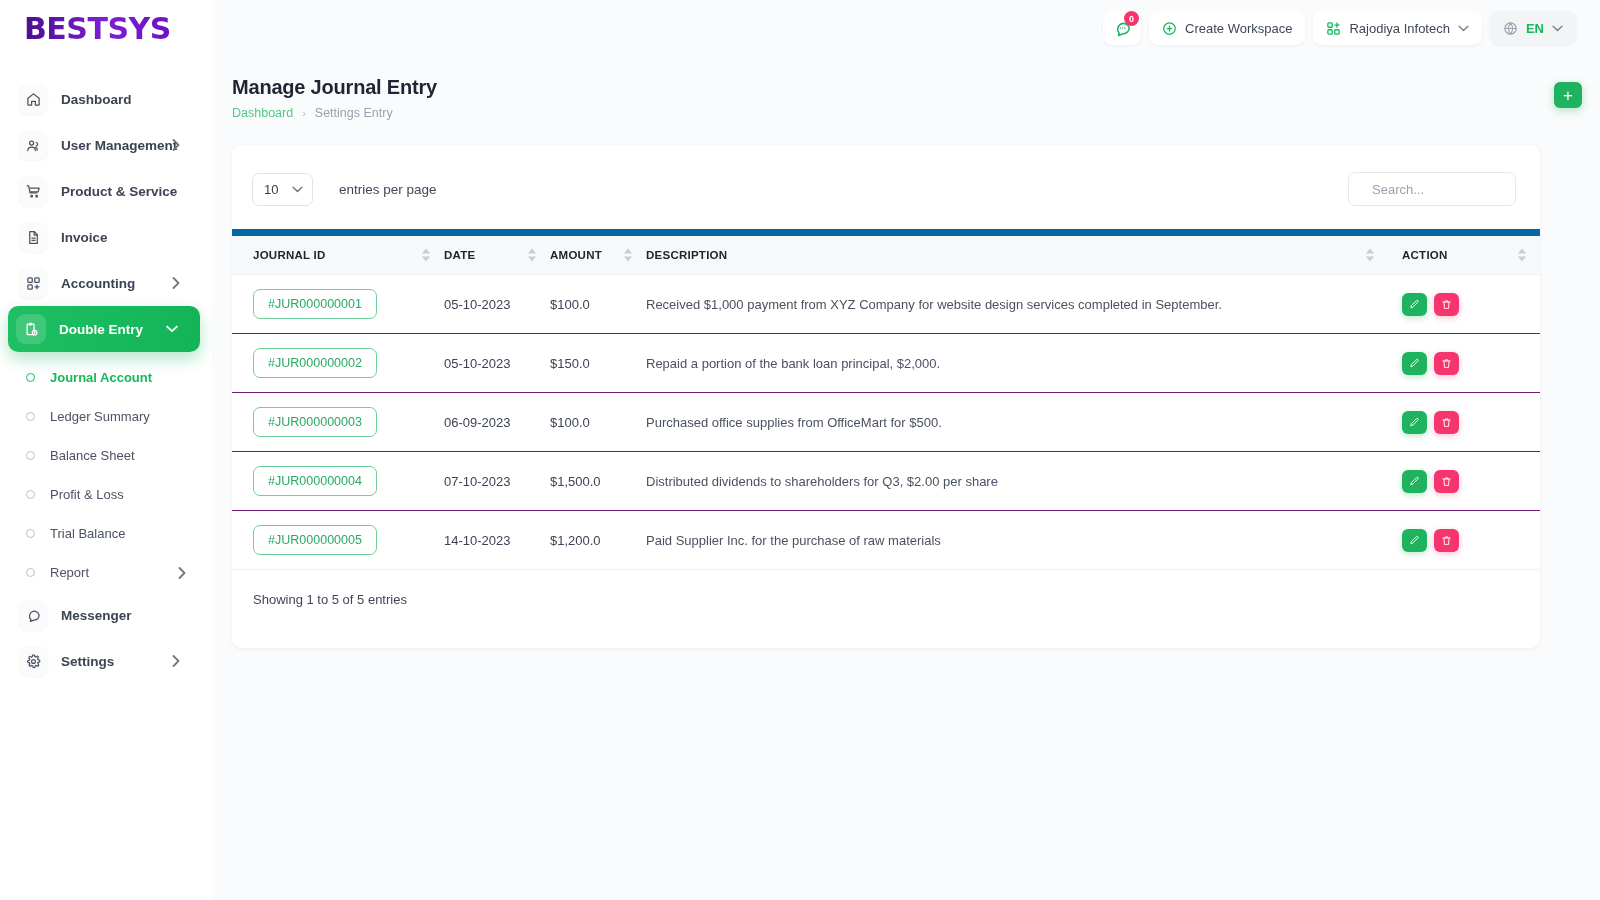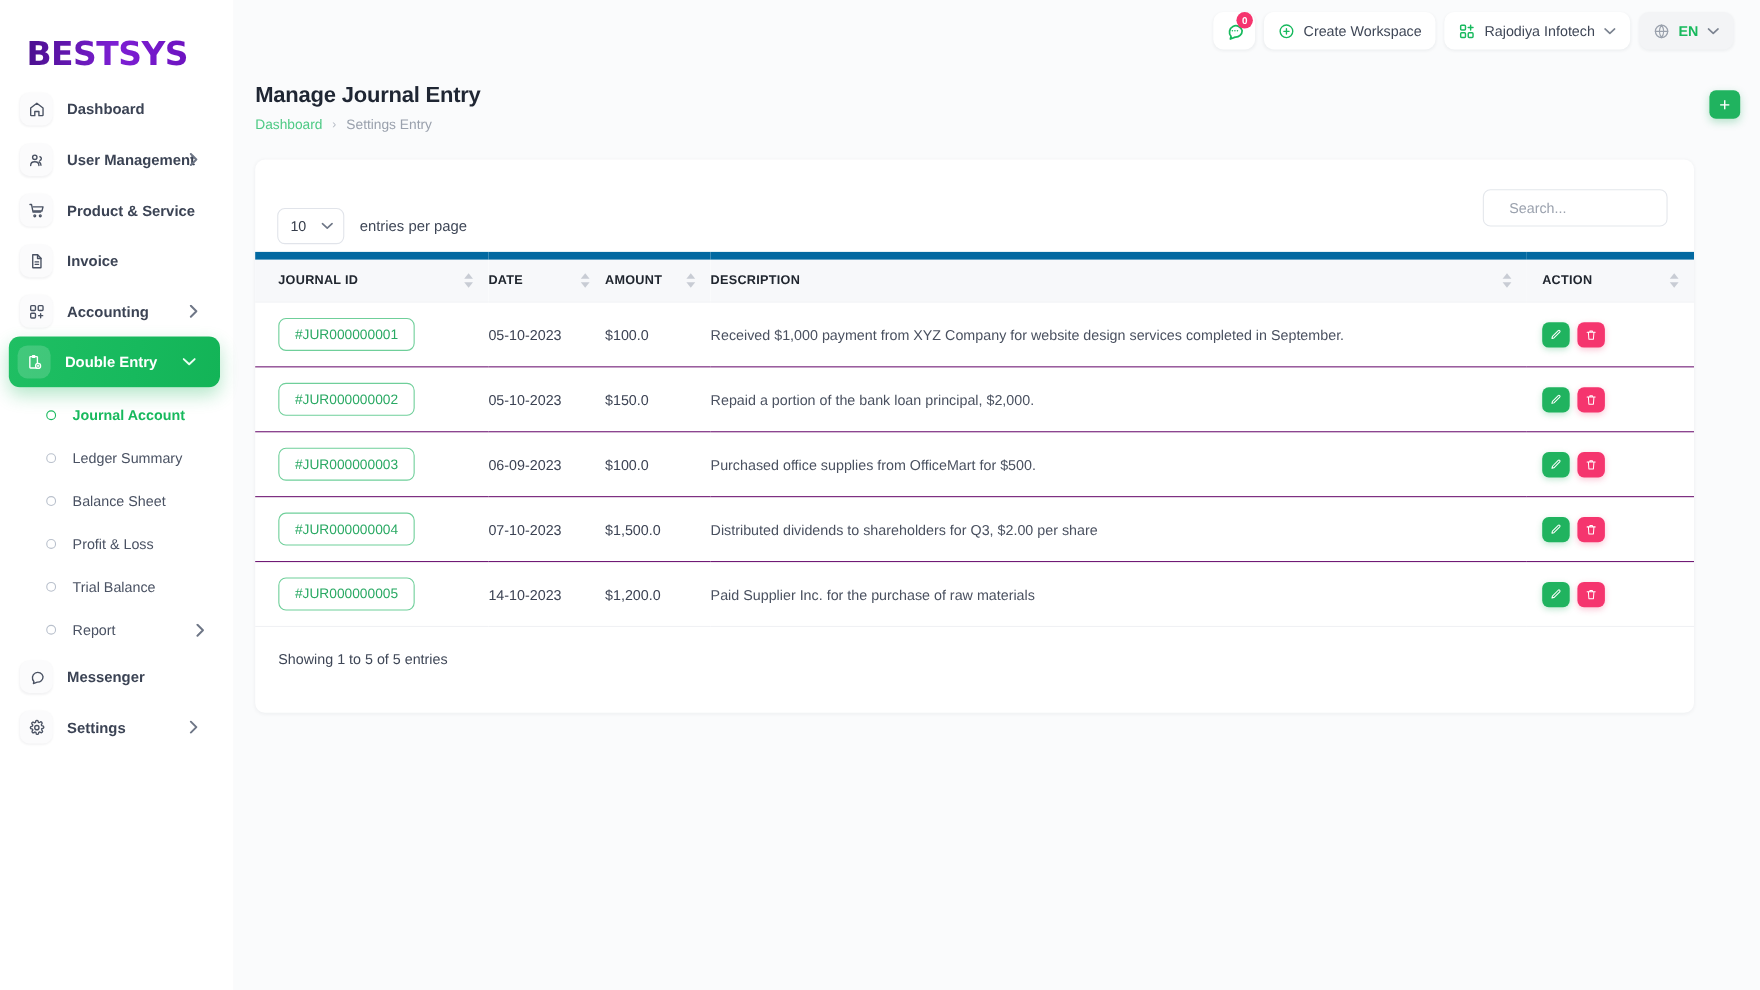--- a/index.html
+++ b/index.html
@@ -12,21 +12,21 @@
   #app { position: relative; width: 1600px; height: 900px; background: #ffffff; }
 
   
   .sidebar {
     position: absolute; left: 0; top: 0;
     width: 212px; height: 900px;
     background: #ffffff;
     z-index: 5;
   }
   .logo {
-    position: absolute; left: 24px; top: 32px;
+    position: absolute; left: 24px; top: 11px;
     font-size: 30px; font-weight: bold; letter-spacing: -0.5px;
     background: linear-gradient(90deg, #4b0f8f 0%, #7d1fd4 55%, #6d13c0 100%);
     -webkit-background-clip: text; background-clip: text;
     -webkit-text-fill-color: transparent; color: #6d13c0;
     font-family: "DejaVu Sans", sans-serif;
   }
   .nav { position: absolute; left: 0; top: 76px; width: 212px; }
   .nav-item {
     position: relative;
     display: flex; align-items: center;
@@ -54,21 +54,21 @@
     box-shadow: 0 7px 16px rgba(24,180,90,.32);
     margin-left: 8px; margin-right: 12px;
   }
   .nav-item.active .lbl { color: #ffffff; font-weight: 700; }
   .nav-item.active .caret { color: #eafff2; }
   .nav-item.active .ico-box { background: rgba(255,255,255,.16); box-shadow: none; }
 
   .sub-list { margin-top: 6px; }
   .sub-item {
     position: relative; display: flex; align-items: center;
-    height: 39px; padding-left: 42px; cursor: pointer; text-align: right;
+    height: 39px; padding-left: 26px; cursor: pointer; text-align: right;
   }
   .sub-item .dot {
     width: 9px; height: 9px; border-radius: 50%;
     border: 1.6px solid #b9c0cc; background: #ffffff; flex: none;
   }
   .sub-item .lbl { margin-left: 15px; font-size: 13px; color: #4a5263; font-weight: 500; }
   .sub-item.active .dot { border-color: #17b95d; }
   .sub-item.active .lbl { color: #17b95d; font-weight: 700; }
   .sub-item .caret { position: absolute; right: 26px; top: 50%; transform: translateY(-50%); color: #6f7787; }
 
@@ -119,21 +119,21 @@
   }
 
   
   .card {
     position: absolute; left: 232px; top: 145px;
     width: 1308px; height: 503px;
     background: #ffffff; border-radius: 9px;
     box-shadow: 0 1px 4px rgba(25,30,50,.06);
   }
   .card-top { position: relative; height: 84px; }
-  .len-wrap { position: absolute; left: 20px; top: 44px; display: flex; align-items: center; gap: 14px; }
+  .len-wrap { position: absolute; left: 20px; top: 28px; display: flex; align-items: center; gap: 26px; }
   .len-sel {
     width: 61px; height: 33px; border: 1px solid #e1e4ea; border-radius: 7px;
     background: #fff; display: flex; align-items: center; justify-content: space-between;
     padding: 0 9px 0 11px; cursor: pointer;
   }
   .len-sel .v { font-size: 13px; color: #353c4a; }
   .len-lbl { font-size: 13.5px; color: #3f4757; }
   .search-box {
     position: absolute; right: 24px; top: 27px;
     width: 168px; height: 34px;

